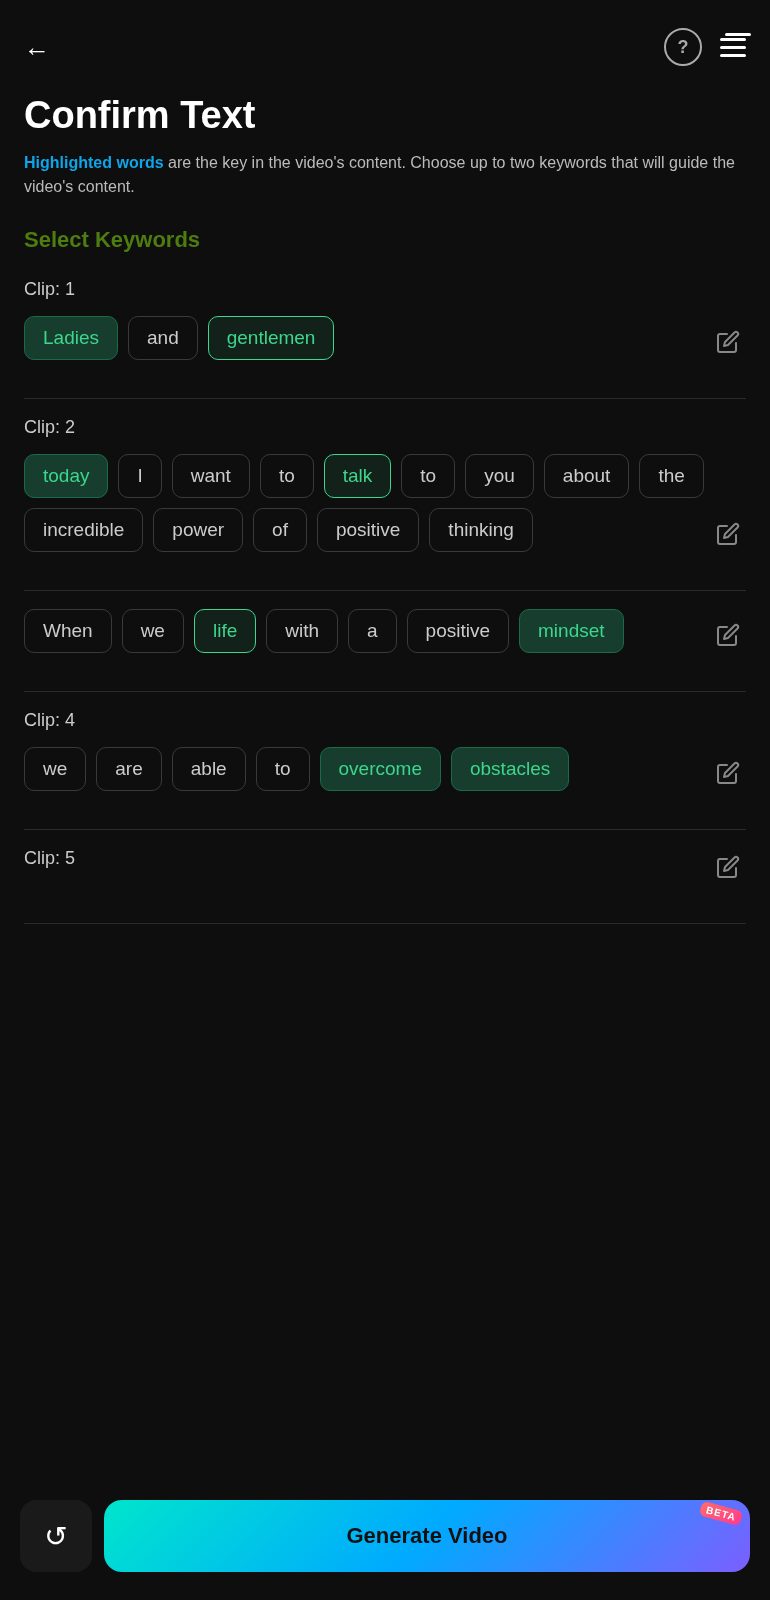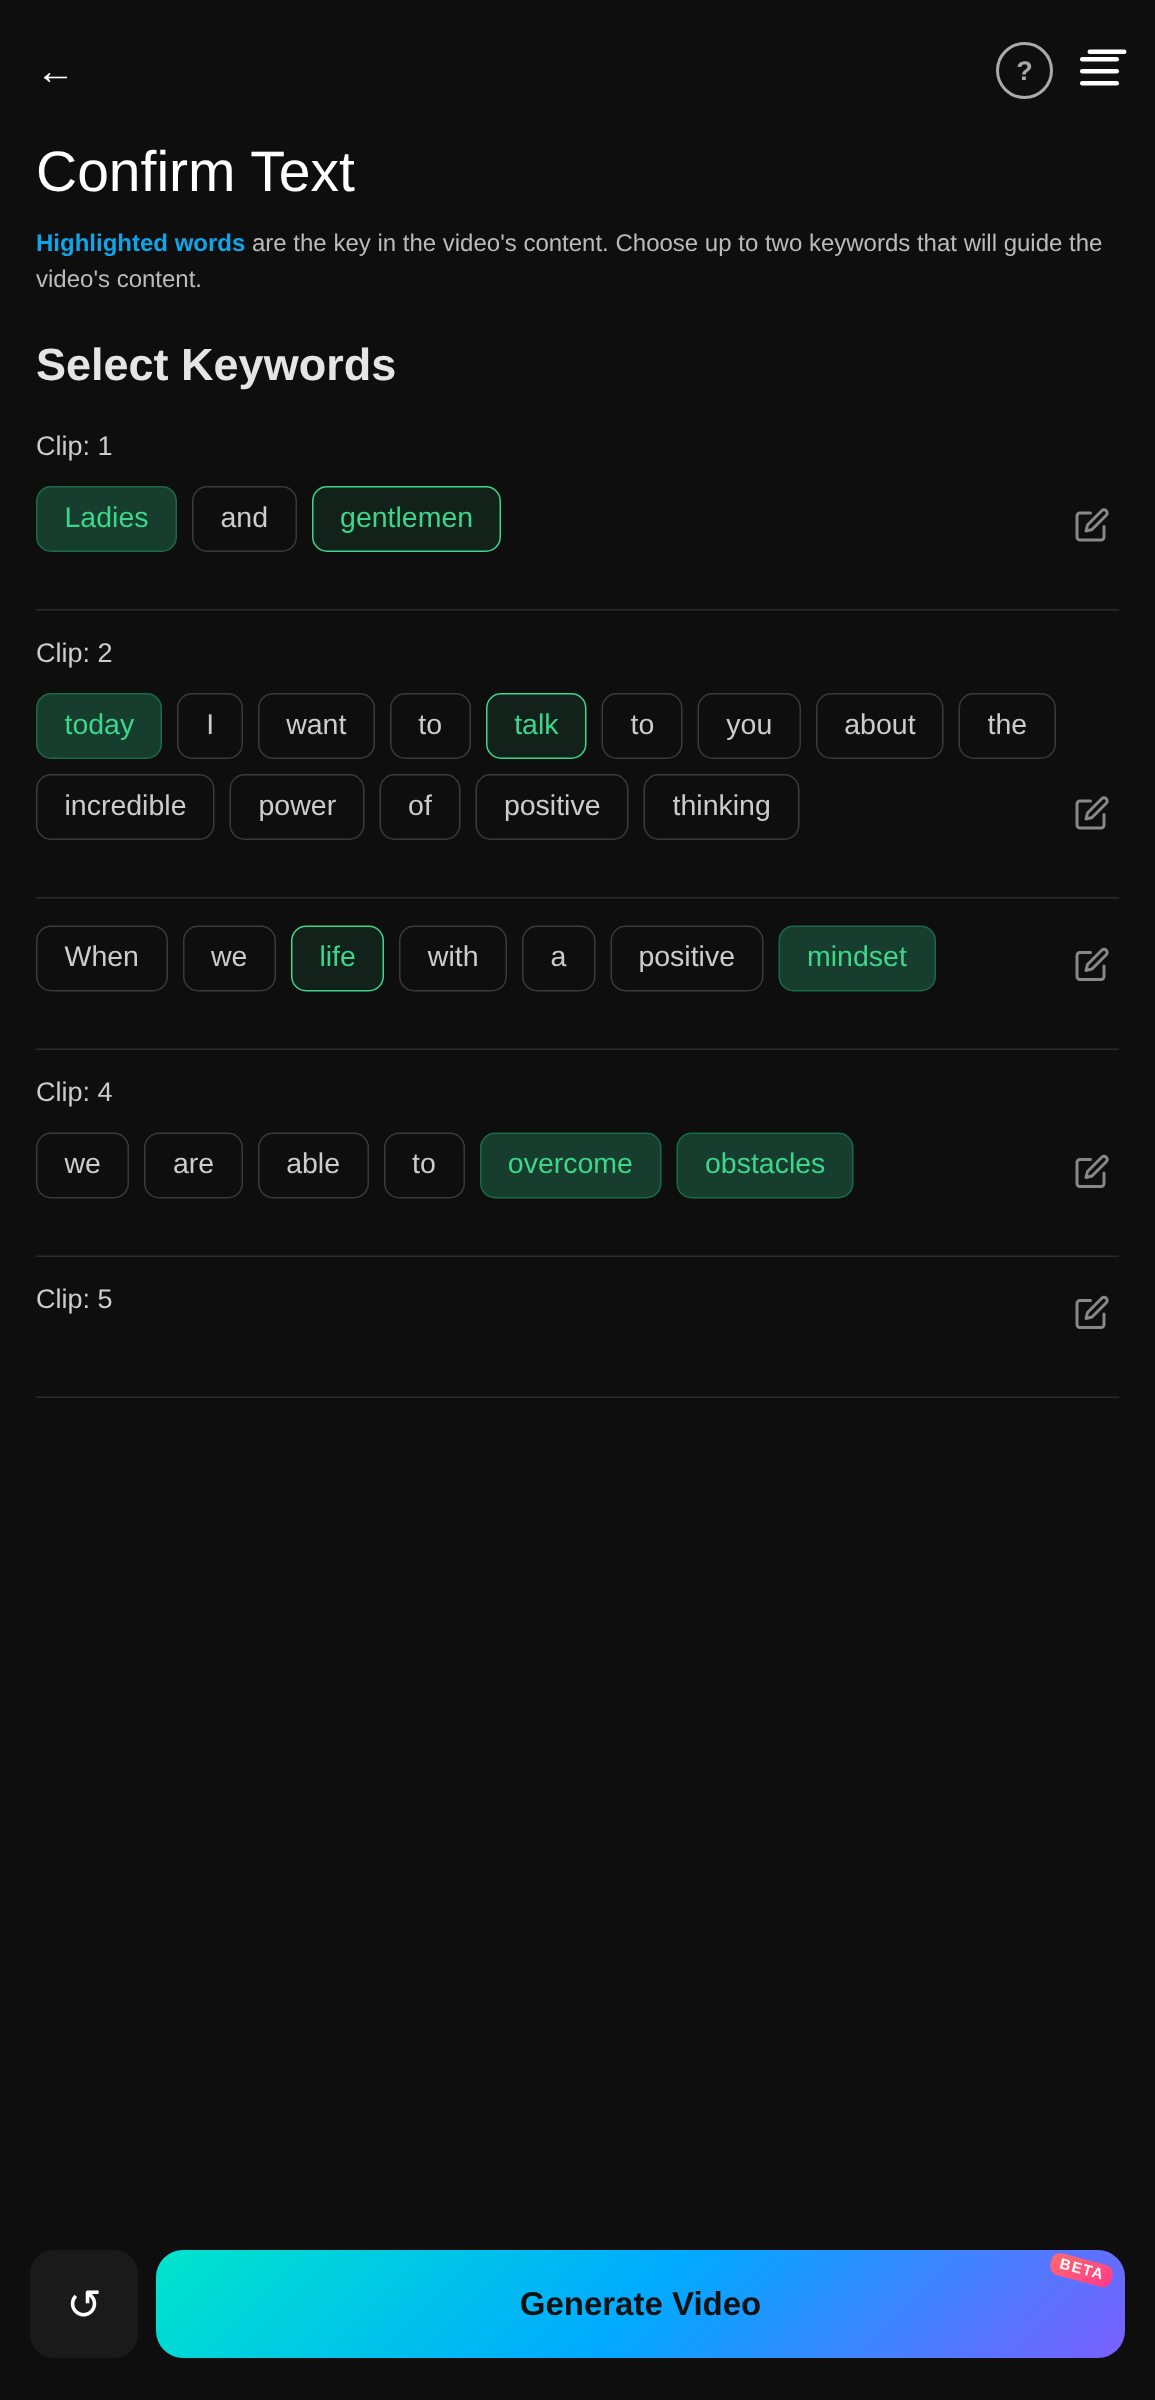--- a/index.html
+++ b/index.html
@@ -58,40 +58,40 @@
       background: #ff4444;
       border-radius: 50%;
     }
 
     
     .title-section {
       padding: 18px 24px 0 24px;
     }
     .page-title {
       font-size: 38px;
-      font-weight: 400;
+      font-weight: 700;
       color: #fff;
       margin-bottom: 14px;
     }
     .subtitle {
       font-size: 16px;
       color: #bbb;
       line-height: 1.5;
     }
     .subtitle .highlight {
       color: #0ea5e9;
       font-weight: 600;
     }
 
     
     .section-header {
       padding: 28px 24px 8px 24px;
-      font-size: 30px;
+      font-size: 22px;
       font-weight: 700;
-      color: #e5e5e5;
+      color: #4d7c0f;
     }
 
     
     .clip-section {
       padding: 18px 24px 0 24px;
     }
     .clip-label {
       font-size: 18px;
       color: #ccc;
       margin-bottom: 16px;

